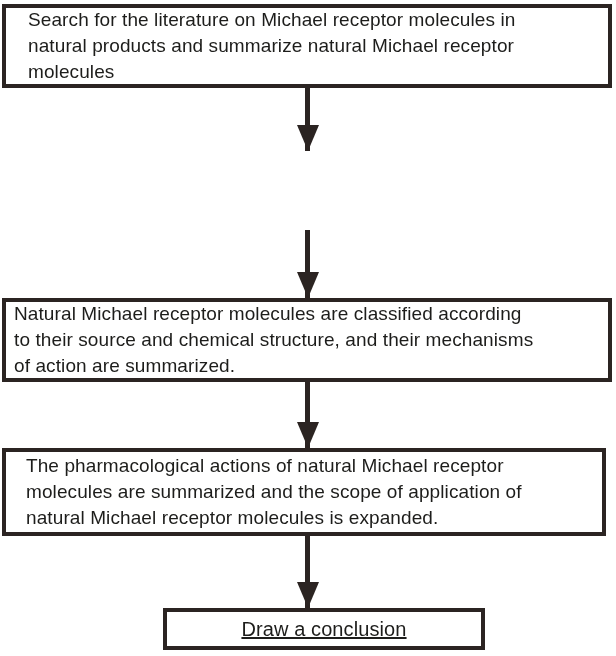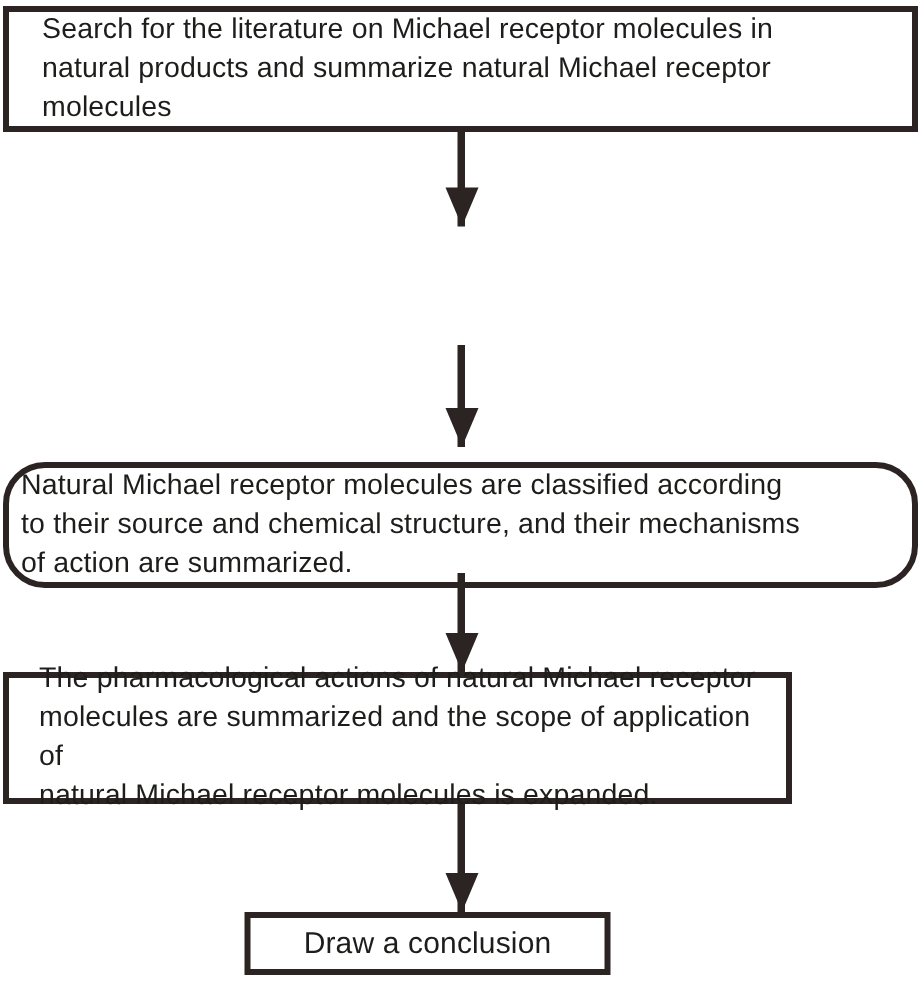--- a/index.html
+++ b/index.html
@@ -25,27 +25,28 @@
     line-height: 26px;
     display: flex;
     align-items: center;
   }
   .flow-box .box-text {
     white-space: pre-line;
     letter-spacing: 0.1px;
   }
   #box1 { left: 2px;  top: 4px;   width: 610px; height: 84px; padding-left: 22px; padding-right: 6px; }
   #box2 { left: 2px;  top: 152px; width: 610px; height: 78px; padding-left: 10px; padding-right: 4px; }
-  #box3 { left: 2px;  top: 308px; width: 610px; height: 84px; padding-left: 8px;  padding-right: 4px; border-radius: 28px; }
-  #box4 { left: 2px;  top: 448px; width: 526px; height: 88px; padding-left: 20px; padding-right: 20px; }
+  #box3 { left: 2px;  top: 298px; width: 610px; height: 84px; padding-left: 8px;  padding-right: 4px; }
+  #box4 { left: 2px;  top: 448px; width: 604px; height: 88px; padding-left: 20px; padding-right: 20px; }
   #box5 {
-    left: 163px; top: 608px; width: 244px; height: 42px;
+    left: 163px; top: 608px; width: 322px; height: 42px;
     justify-content: center;
     text-align: center;
     font-size: 20px;
+    text-decoration: underline;
   }
   .flow-arrow {
     position: absolute;
     left: 305px;
     width: 5px;
     background: #2b2422;
   }
   .flow-arrow::after {
     content: "";
     position: absolute;

